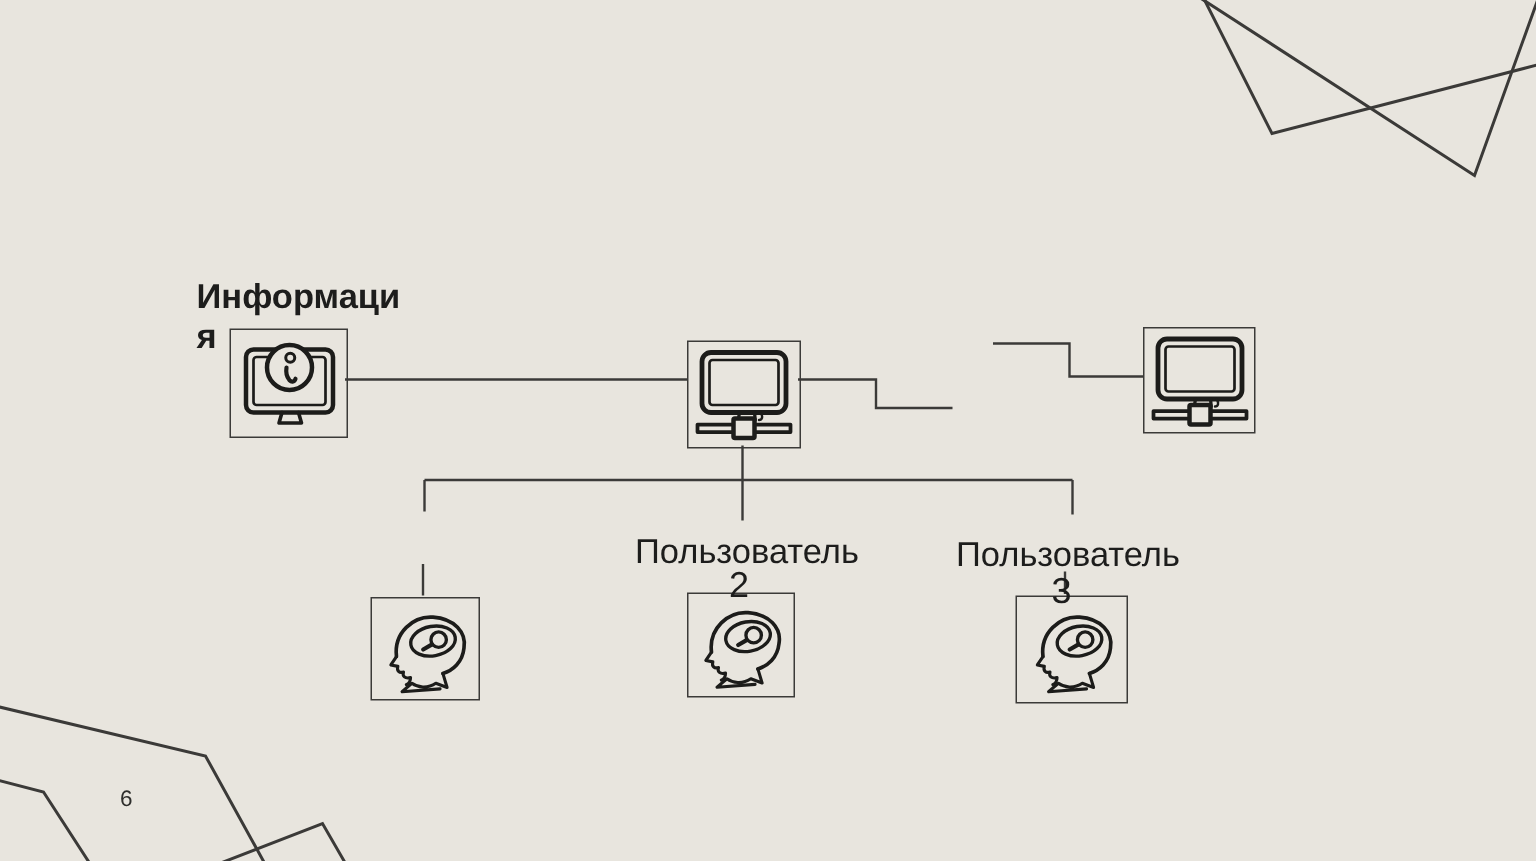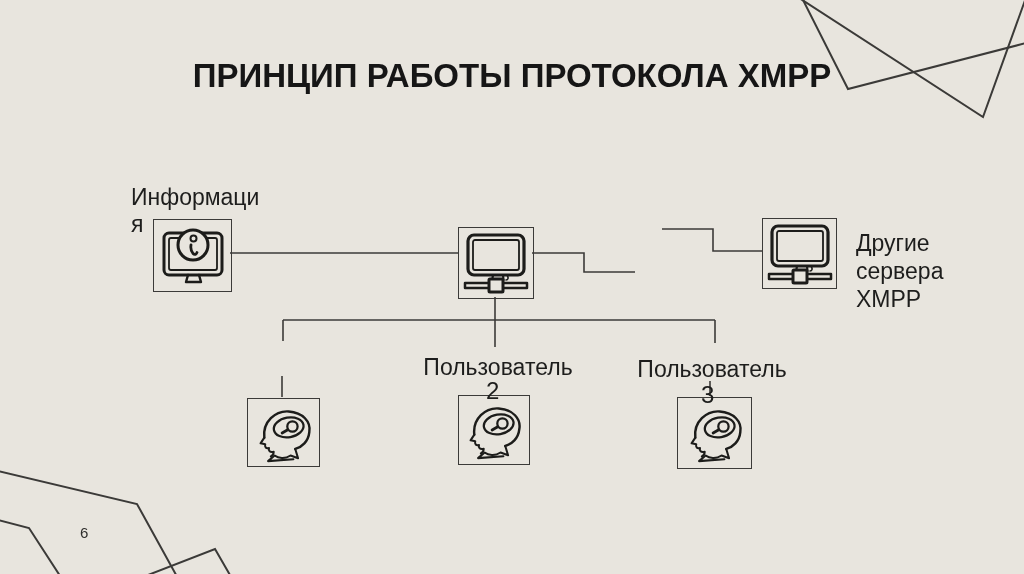--- a/index.html
+++ b/index.html
@@ -18,21 +18,21 @@
     letter-spacing:0;
   }
   .label{position:absolute;font-size:23px;line-height:28px;color:#1d1d1c;}
   .center{text-align:center;}
   .node-box{
     position:absolute;border:1.2px solid #3b3a38;background:transparent;
     display:flex;align-items:center;justify-content:center;
   }
   .num{position:absolute;font-size:24px;color:#1d1d1c;z-index:3;}
   .page-num{position:absolute;left:80px;top:524px;font-size:15px;color:#2e2e2c;}
-  .info-label{left:131px;top:184px;width:136px;line-height:27px;overflow-wrap:anywhere;}
+  .info-label{left:131px;top:184px;width:136px;line-height:27px;overflow-wrap:anywhere;font-weight:bold;}
   .server-label{left:447px;top:167px;width:96px;}
   .other-label{left:856px;top:229px;width:106px;}
   .user1-label{left:203px;top:324px;width:158px;}
   .user2-label{left:419px;top:353px;width:158px;}
   .user3-label{left:633px;top:355px;width:158px;}
   .box-info{left:153px;top:219px;width:77px;height:71px;}
   .box-server{left:458px;top:227px;width:74px;height:70px;}
   .box-other{left:762px;top:218px;width:73px;height:69px;}
   .box-user1{left:247px;top:398px;width:71px;height:67px;}
   .box-user2{left:458px;top:395px;width:70px;height:68px;}
@@ -60,21 +60,20 @@
     </g>
     <g stroke="#3b3a38" stroke-width="2" fill="none">
       <path d="M800 -6 L848 89 L1030 42"></path>
       <path d="M793 -6 L983 117 L1028 -8"></path>
       <path d="M-6 470 L137 504 L180 582"></path>
       <path d="M-6 519 L29 528 L64 582"></path>
       <path d="M130 582 L215 549 L234 582"></path>
     </g>
   </svg>
 
-  <div class="title">ПРИНЦИП РАБОТЫ ПРОТОКОЛА XMPP</div>
 
   <div class="label info-label">Информация</div>
   <div class="node-box box-info">
     <span>
       <svg class="icon-svg" width="66" height="62" viewBox="0 0 66 62">
         <g stroke="#1c1c1a" fill="none" stroke-linecap="round" stroke-linejoin="round">
           <rect x="4" y="8" width="58" height="42" rx="5" stroke-width="3"></rect>
           <rect x="9" y="13" width="48" height="32" rx="2" stroke-width="1.8"></rect>
           <path d="M28 50 L26 57 L41 57 L39 50" stroke-width="2.4"></path>
           <circle cx="33" cy="20" r="15" fill="#e8e5de" stroke-width="3"></circle>
@@ -107,21 +106,20 @@
           <rect x="5" y="3" width="56" height="40" rx="6" stroke-width="3.2"></rect>
           <rect x="10" y="8" width="46" height="30" rx="2" stroke-width="1.8"></rect>
           <path d="M30 43 L29 49 M40 43 L40.5 48" stroke-width="2.2"></path>
           <path d="M44 43 C46 46 45 48 43 48" stroke-width="1.6"></path>
           <rect x="2" y="51" width="62" height="5" stroke-width="2.5"></rect>
           <rect x="26" y="47" width="14" height="13" rx="1" fill="#e8e5de" stroke-width="3"></rect>
         </g>
       </svg>
     </span>
   </div>
-  <div class="label other-label">Другие сервера XMPP</div>
 
   <div class="node-box box-user1">
     <span>
       <svg class="icon-svg" width="62" height="60" viewBox="0 0 66 64">
         <g stroke="#1c1c1a" fill="none" stroke-linecap="round" stroke-linejoin="round">
           <path d="M12 37 C10 20 24 8 38 9 C53 10 62 20 60 31 C59 41 52 47 45 49" stroke-width="2.6"></path>
           <path d="M12 37 L8 43 L13 44 C12 47 14 49 17 48 C16 51 18 53 22 52 C22 54 21 56 19 57" stroke-width="2.2"></path>
           <path d="M45 49 L48 59 L40 56 C34 60 27 59 23 56 L16 62 L43 60" stroke-width="2.2"></path>
           <ellipse cx="38" cy="26" rx="16" ry="10.5" transform="rotate(-10 38 26)" stroke-width="2.4"></ellipse>
           <circle cx="42" cy="25" r="5.5" stroke-width="2.4"></circle>

